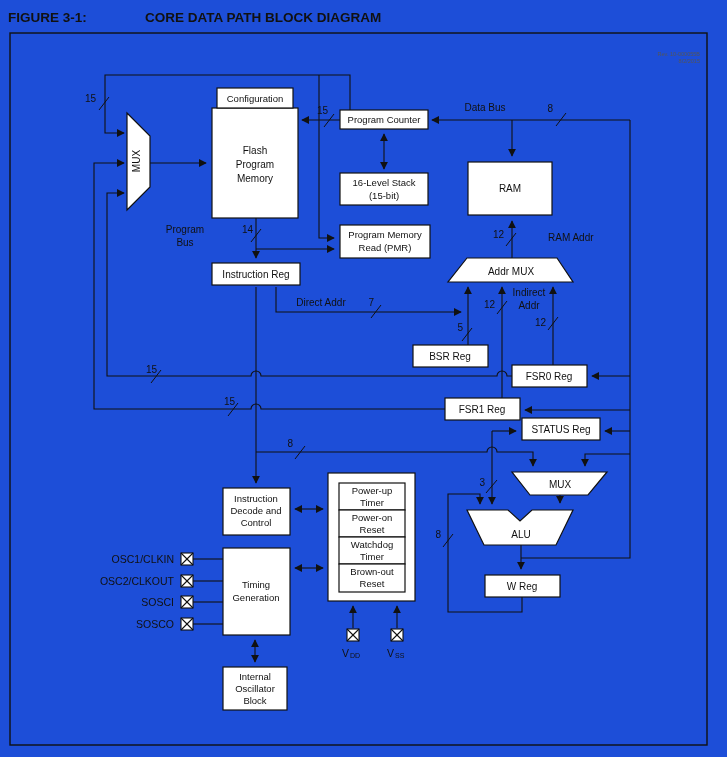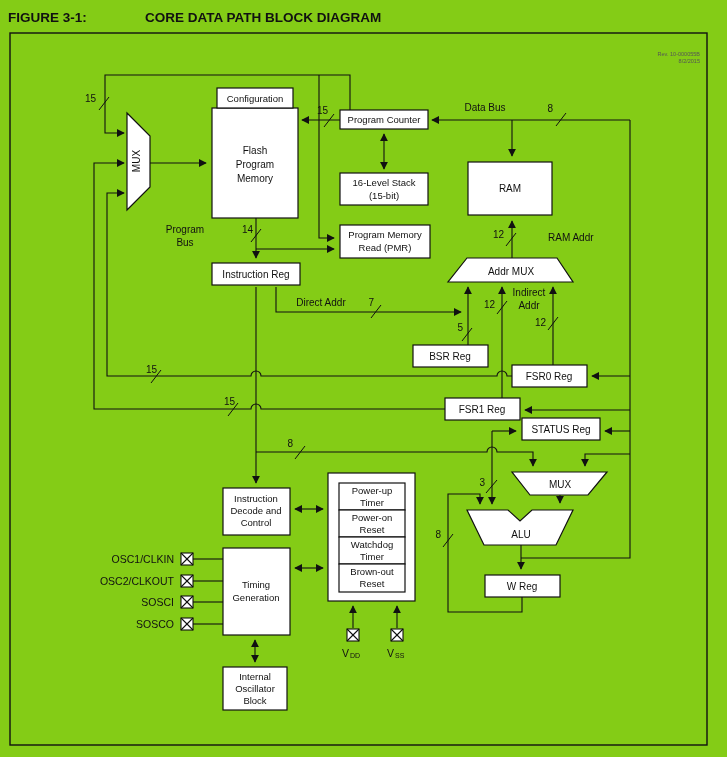--- a/index.html
+++ b/index.html
@@ -1,16 +1,16 @@
 <!DOCTYPE html>
 <html><head>
 <meta charset="utf-8">
 <style>
   html,body{margin:0;padding:0;background:#ffffff;}
-  .page{position:relative;width:727px;height:757px;background:#84cc16;
+  .page{position:relative;width:727px;height:757px;background:#1d4ed8;
         font-family:"Liberation Sans", sans-serif;}
   svg{position:absolute;left:0;top:0;}
   svg text{fill:#111;font-family:"Liberation Sans", sans-serif;}
   .box{fill:#fff;stroke:#111;stroke-width:1.2;}
   .wire{fill:none;stroke:#111;stroke-width:1.1;}
   .slash{stroke:#111;stroke-width:1;}
   .blab{font-size:10px;}
   .slab{font-size:9.5px;}
   .num{font-size:10px;}
   .pinlab{font-size:10.5px;}

